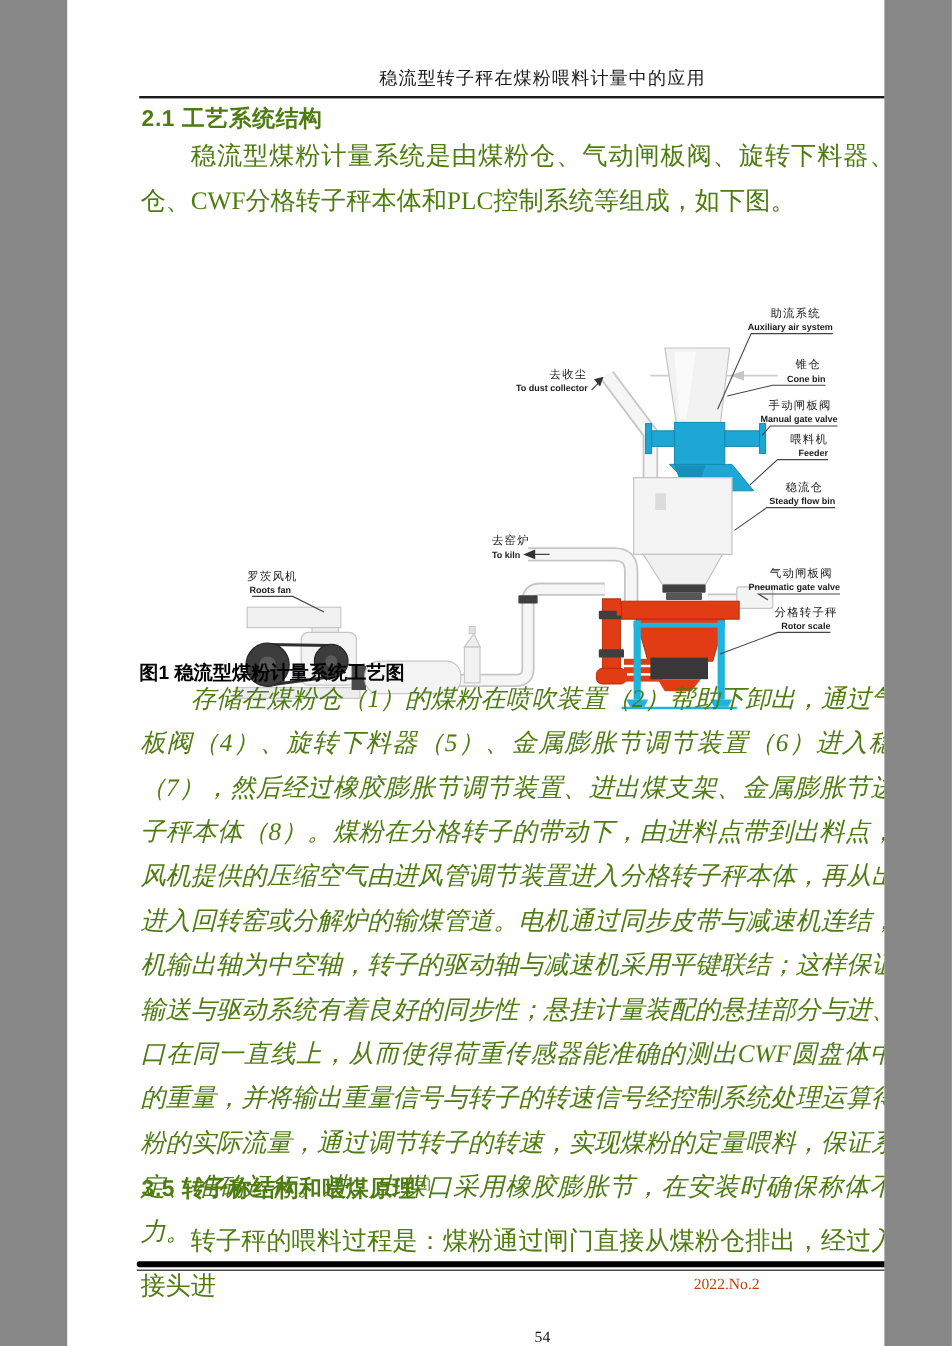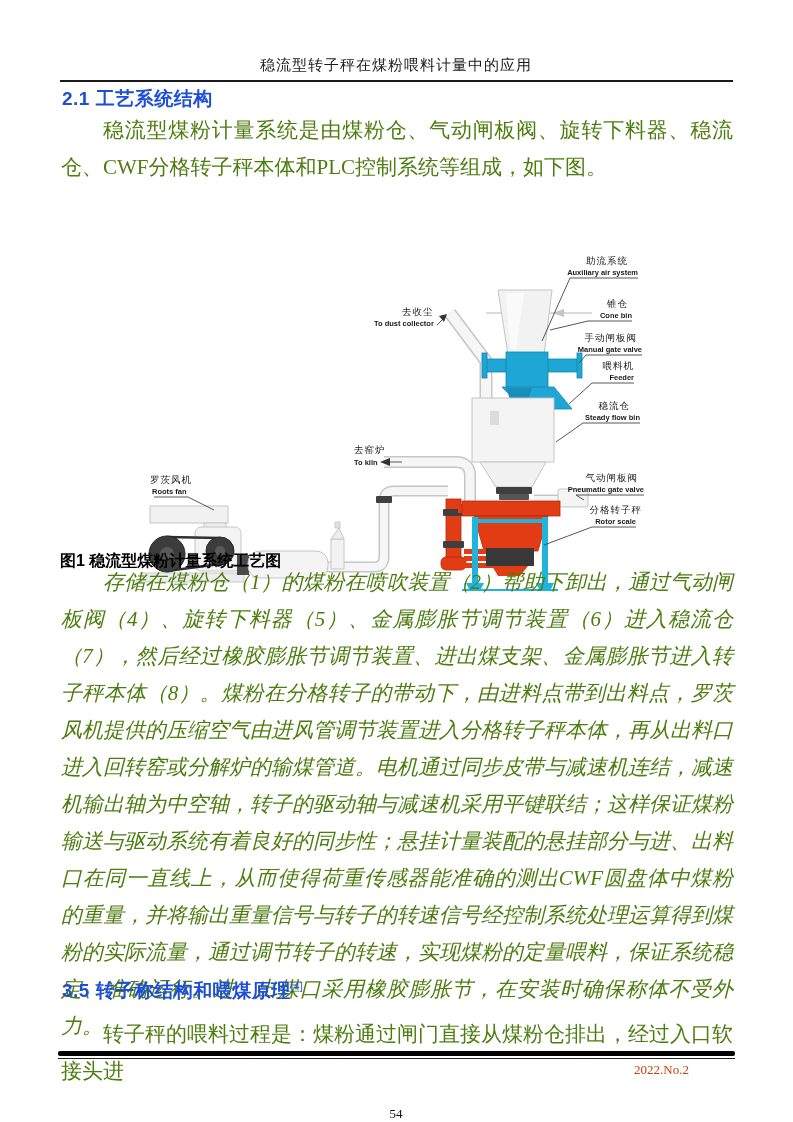--- a/index.html
+++ b/index.html
@@ -1,32 +1,32 @@
 <!DOCTYPE html>
 <html><head>
 <meta charset="utf-8">
 <style>
   html,body{margin:0;padding:0;background:#888;}
   .page{
-    position:relative;width:793px;height:1122px;background:#ffffff;
+    position:relative;width:641px;height:1122px;background:#ffffff;
     margin:0 auto;overflow:hidden;
-    font-family:"Liberation Serif","DejaVu Serif",serif;color:#111;
+    font-family:"Liberation Serif","DejaVu Serif",serif;color:#111;padding-left:40px;
   }
   .running-title{
     position:absolute;top:56px;left:60px;width:672px;text-align:center;
     font-size:15px;letter-spacing:1px;color:#1a1a1a;
   }
   .header-rule{
     position:absolute;top:80px;left:60px;width:673px;height:0;
     border-top:2px solid #1a1a1a;
   }
   .sec-heading{
     position:absolute;left:62px;width:672px;
     font-family:"Liberation Sans","DejaVu Sans",sans-serif;
-    font-weight:bold;font-size:19px;color:#1d4ed8;letter-spacing:.5px;
+    font-weight:bold;font-size:19px;color:#4d7c0f;letter-spacing:.5px;
   }
   .h21{top:86px;}
   .h22{top:978px;}
   .sec-heading sup{font-size:10px;font-weight:normal;}
   .body-para{
     position:absolute;left:61px;width:672px;
     font-size:21px;line-height:37px;text-align:justify;text-justify:inter-ideograph;
     text-indent:2em;color:#4d7c0f;
   }
   .p1{top:112px;}

